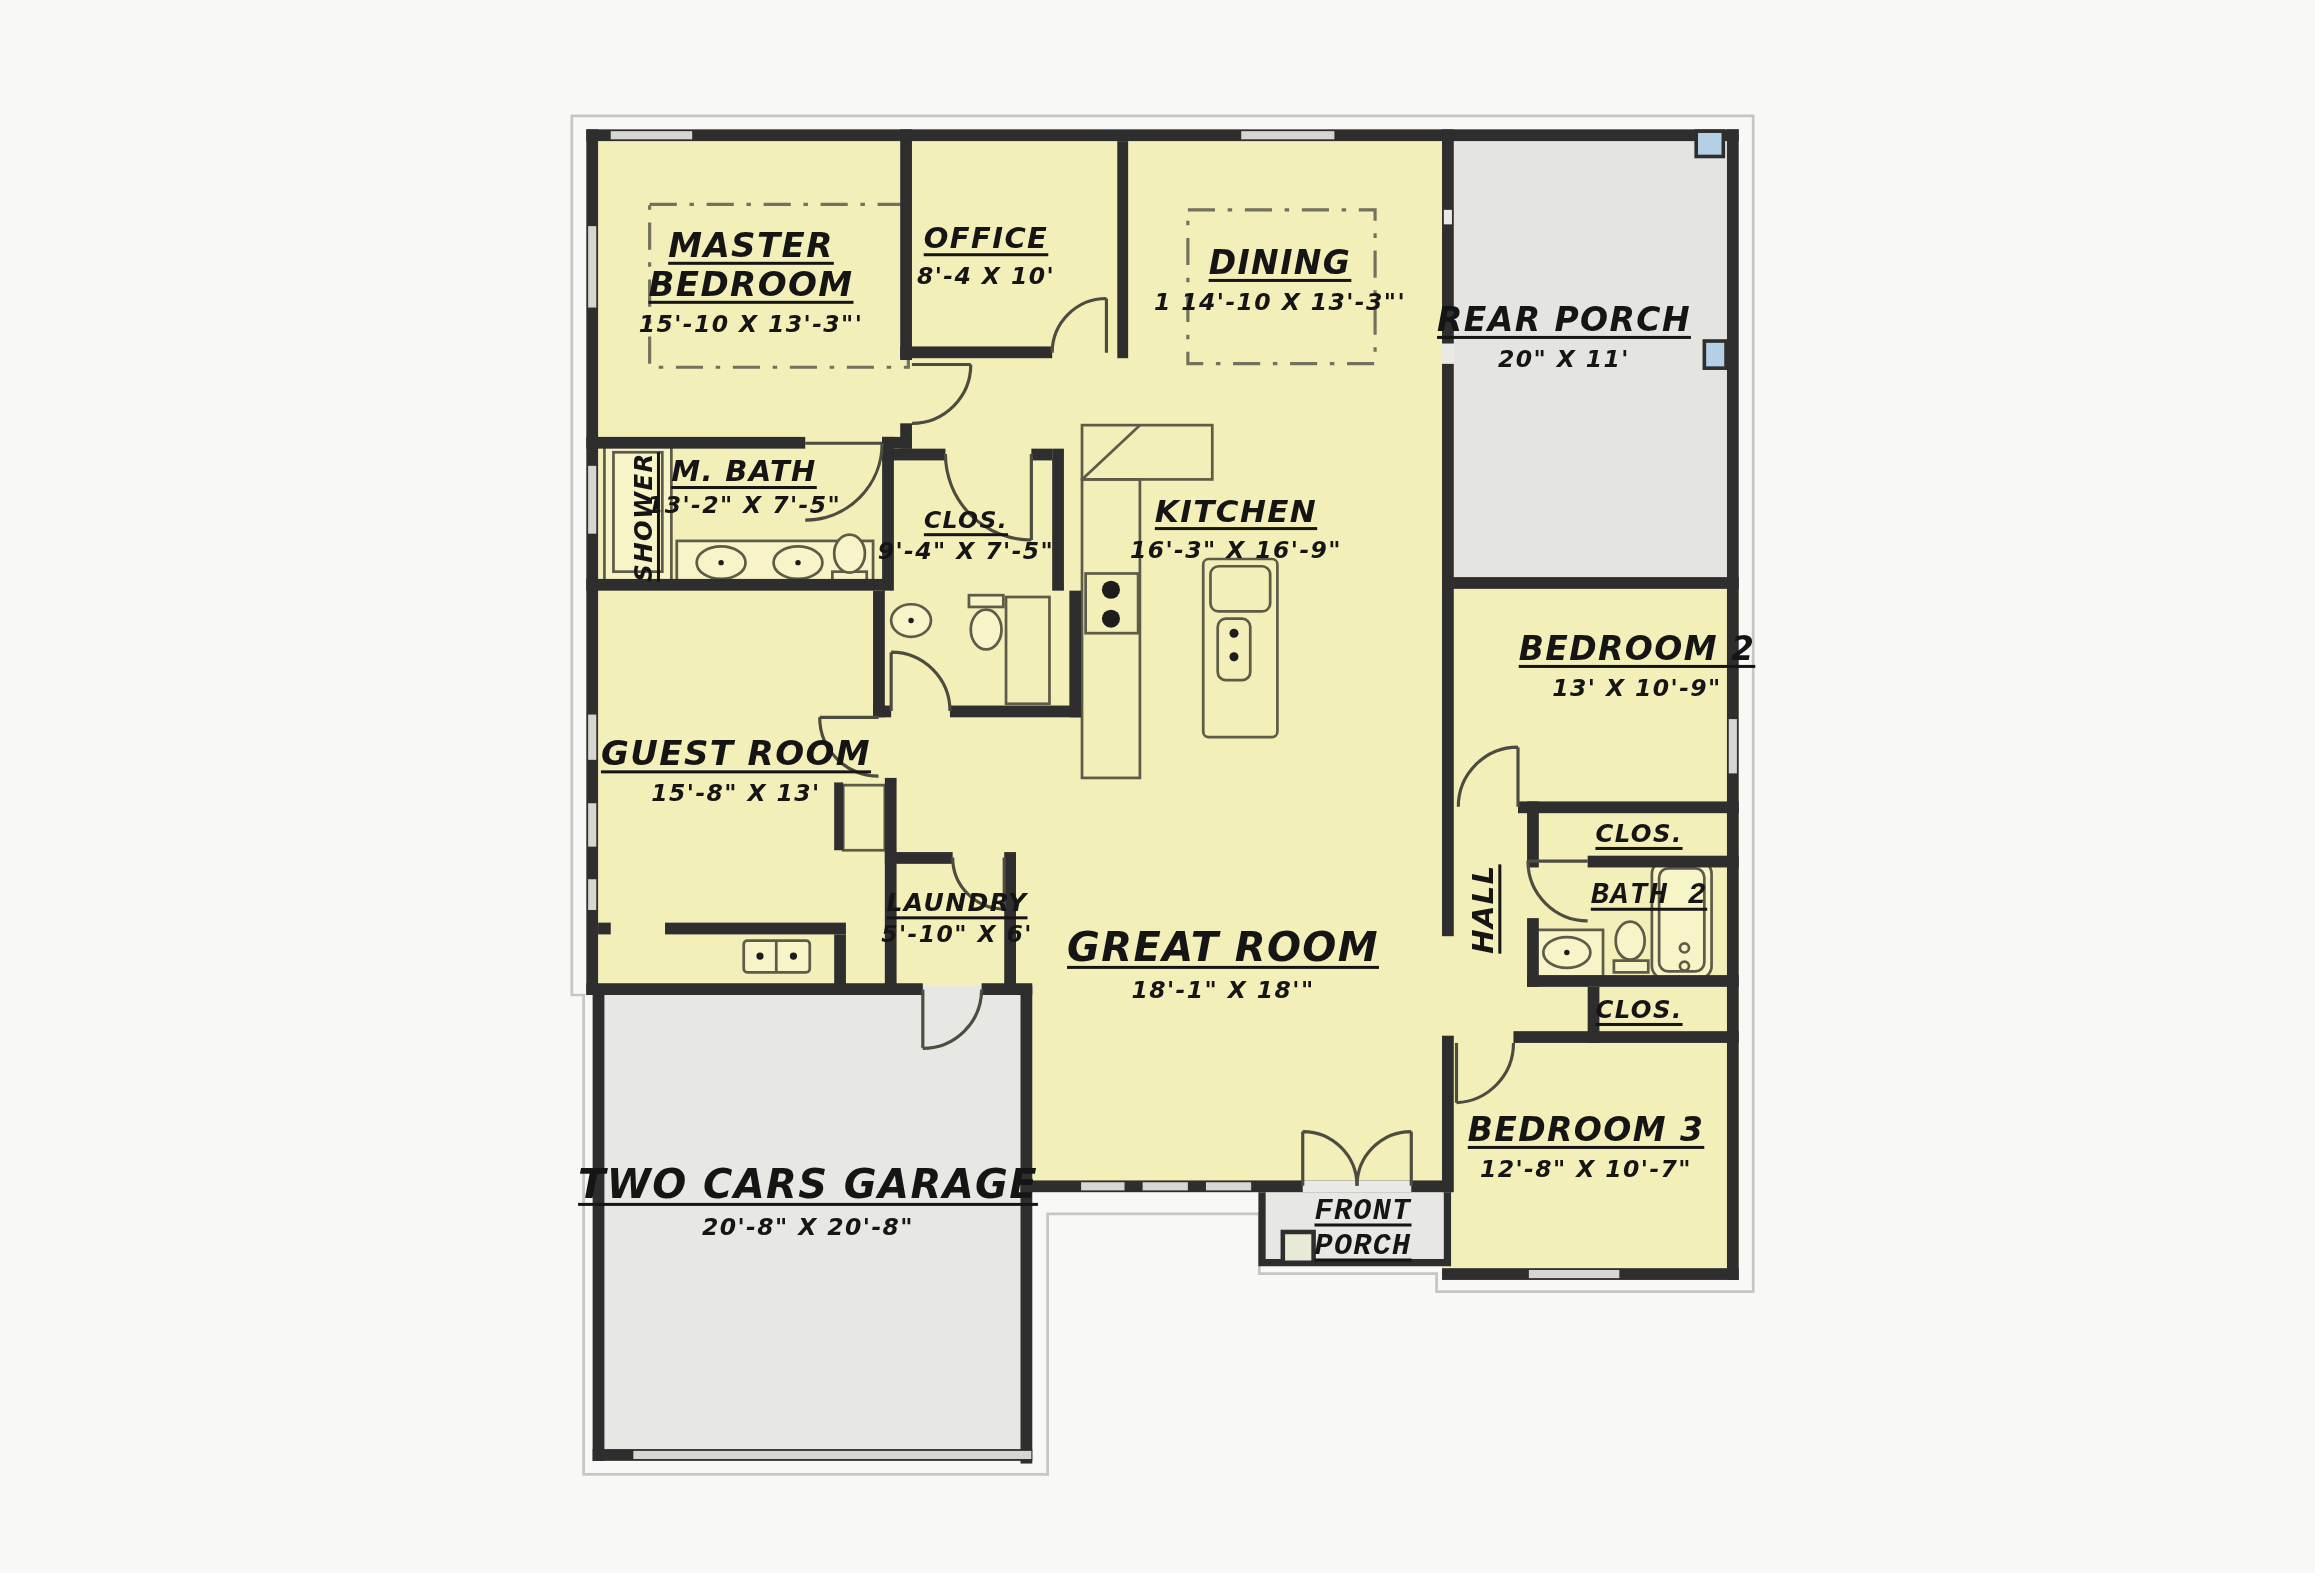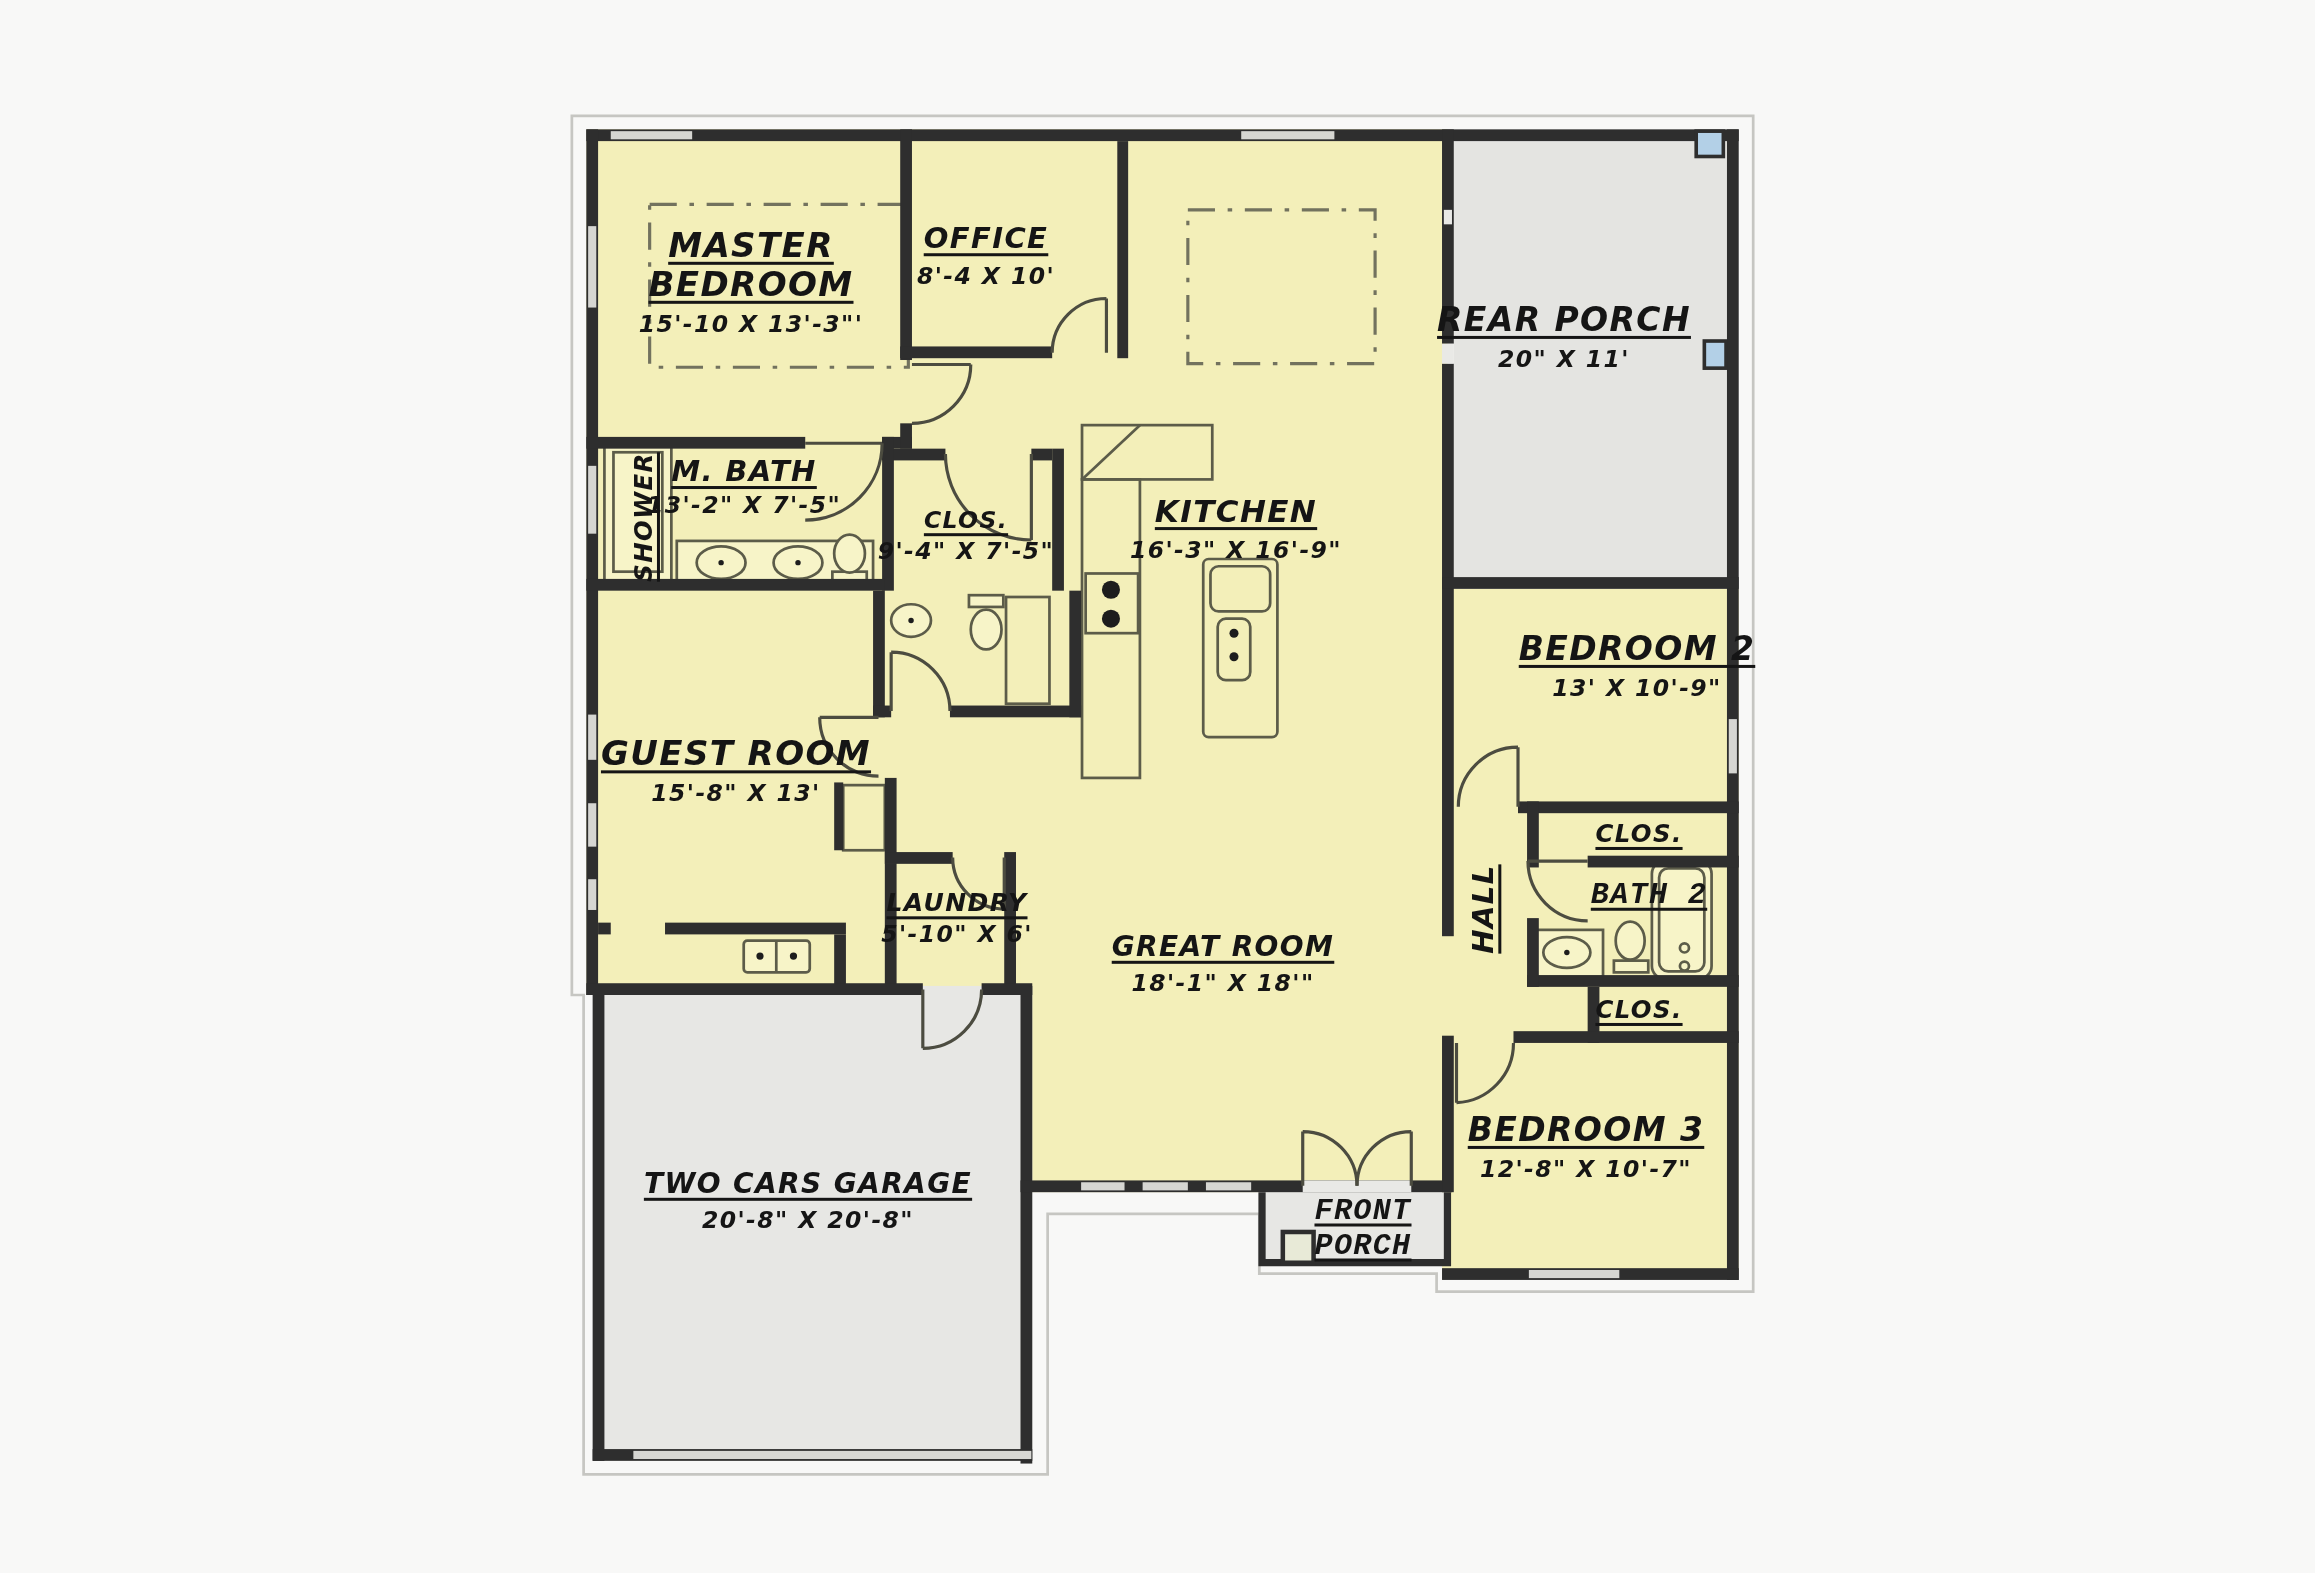--- a/index.html
+++ b/index.html
@@ -19,21 +19,21 @@
   .dash{fill:none;stroke:#72725e;stroke-width:3.5;stroke-dasharray:30 14 5 14;}
   .blue{fill:#b3d0e7;stroke:#2e2e2e;stroke-width:4;}
   .outline{fill:none;stroke:#c6c6c2;stroke-width:3;}
   .porchline{fill:none;stroke:#2e2e2e;stroke-width:8;}
 
   .room-label{position:absolute;transform:translate(-50%,-50%);text-align:center;
               color:#151515;font-style:italic;font-weight:bold;letter-spacing:1.4px;line-height:1.15;}
   .room-label .rn{text-decoration:underline;text-decoration-thickness:2.7px;text-underline-offset:5.4px;}
   .room-label .rd{font-size:23.5px;margin-top:7.2px;font-weight:bold;}
   .rot{transform:translate(-50%,-50%) rotate(-90deg);}
-  .nm-40{font-size:28px;} .nm-38{font-size:34px;} .nm-36{font-size:33px;} .nm-34{font-size:31px;}
+  .nm-40{font-size:40px;} .nm-38{font-size:34px;} .nm-36{font-size:33px;} .nm-34{font-size:31px;}
   .nm-33{font-size:30px;font-family:Liberation Mono, monospace;} .nm-32{font-size:29px;} .nm-30{font-size:29px;} .nm-28{font-size:25px;}
   .nm-27{font-size:24.4px;} .nm-26{font-size:23.5px;}
   .dm-28{font-size:25px;} .dm-27{font-size:24.4px;} .dm-26{font-size:23.5px;} .dm-25{font-size:22.6px;}
   .dm-24{font-size:22px;} .dm-22{font-size:20px;}
   .w240{width:226px;} .w180{width:163px;}
 </style>
 </head>
 <body>
 
 <div id="stage">
@@ -193,20 +193,24 @@
 </svg>
 
 <div class="room-label" style="left:751px;top:282px;">
   <div class="rn nm-38 w240">MASTER BEDROOM</div>
   <div class="rd dm-26">15'-10 X 13'-3"'</div>
 </div>
 <div class="room-label" style="left:986px;top:256px;">
   <div class="rn nm-32">OFFICE</div>
   <div class="rd dm-24">8'-4 X 10'</div>
 </div>
+<div class="room-label" style="left:1280px;top:280px;">
+  <div class="rn nm-36">DINING</div>
+  <div class="rd dm-26">1 14'-10 X 13'-3"'</div>
+</div>
 <div class="room-label" style="left:1564px;top:337px;">
   <div class="rn nm-36">REAR PORCH</div>
   <div class="rd dm-27">20" X  11'</div>
 </div>
 <div class="room-label" style="left:744px;top:487px;">
   <div class="rn nm-30">M. BATH</div>
   <div class="rd dm-25" style="margin-top:3.6px;">13'-2" X 7'-5"</div>
 </div>
 <div class="room-label rot" style="left:644px;top:517px;">
   <div class="rn nm-27">SHOWER</div>

